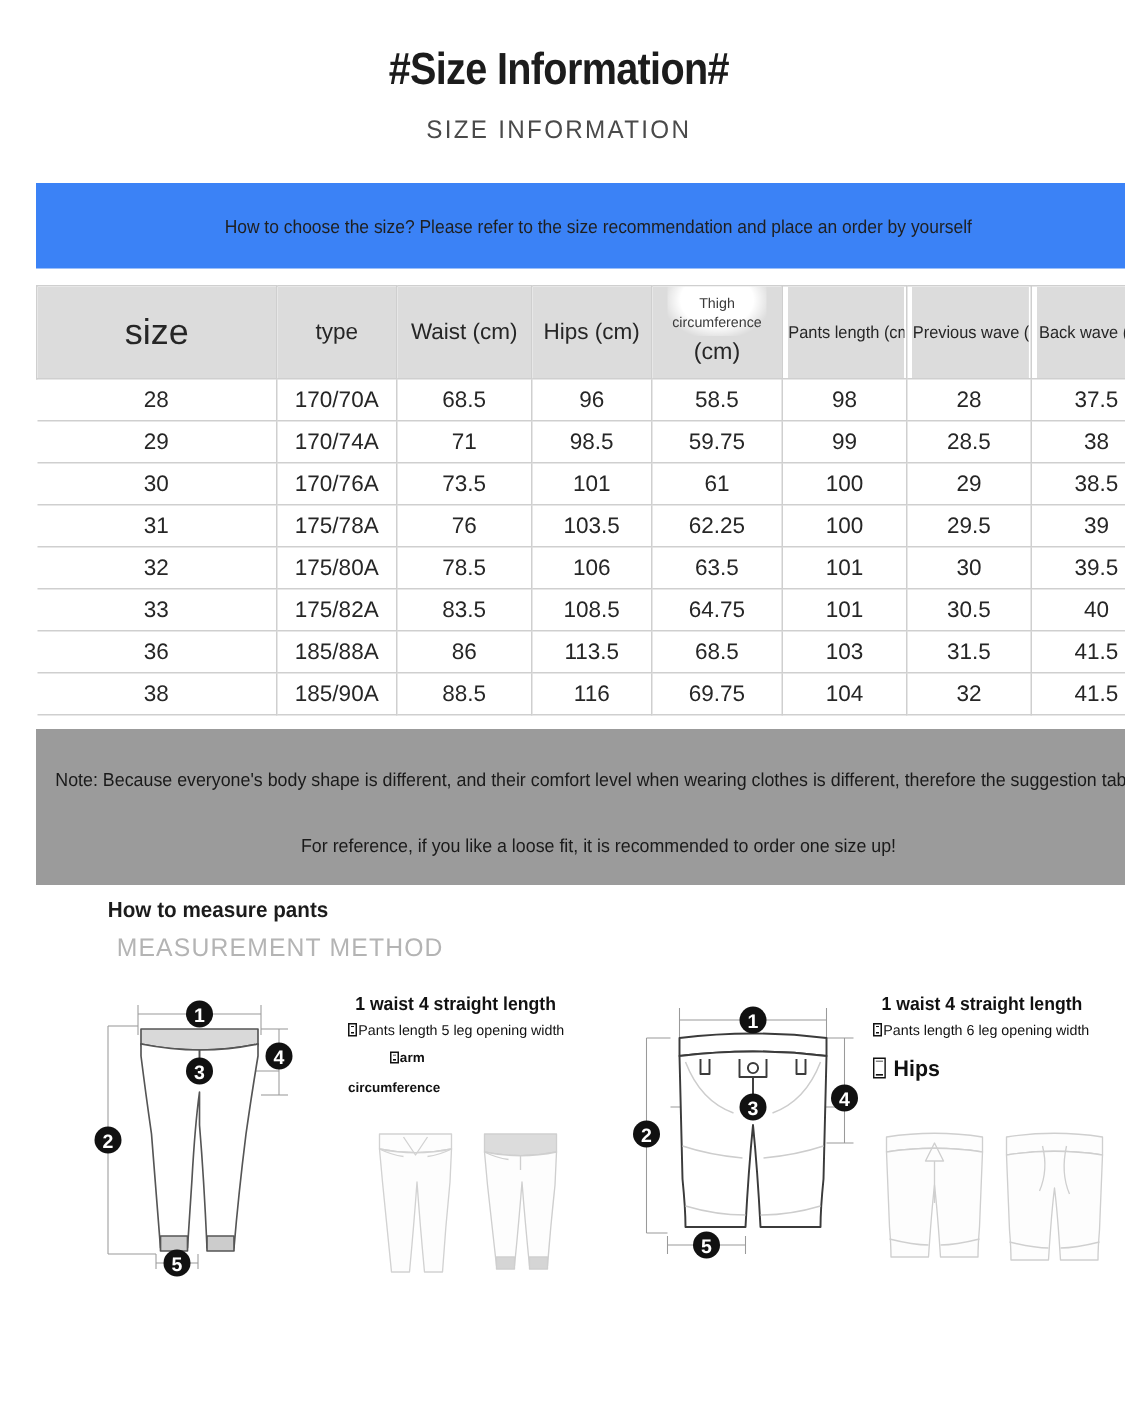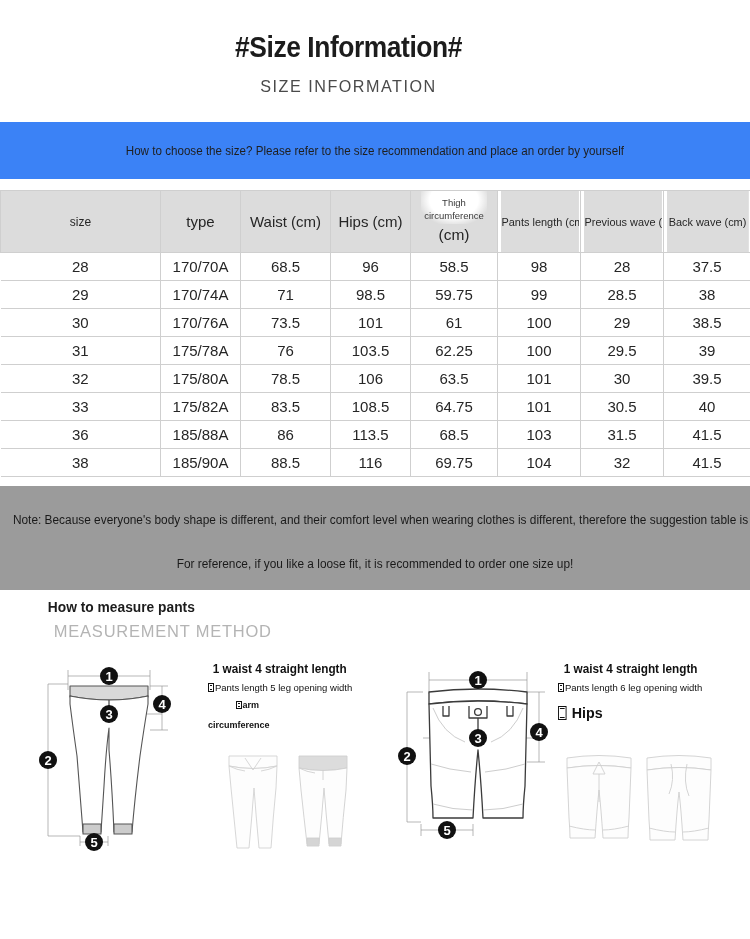--- a/index.html
+++ b/index.html
@@ -7,20 +7,21 @@
     margin: 0; padding: 0;
     width: 750px; height: 939px;
     background: #ffffff;
     font-family: "Liberation Sans", sans-serif;
     overflow: hidden;
   }
   #page {
     position: relative;
     width: 697px; height: 939px;
     background: #ffffff;
+    margin-left: 24px;
   }
 
   
   .title-block { padding-top: 30px; text-align: center; }
   .main-title {
     font-size: 30px;
     font-weight: bold;
     color: #1c1c1c;
     letter-spacing: -0.5px;
     line-height: 1.1;
@@ -69,21 +70,21 @@
     white-space: nowrap;
   }
   table.size-table thead th {
     background: #dcdcdc;
     height: 62px;
     font-weight: 400;
     vertical-align: middle;
     padding: 0 1px;
     position: relative;
   }
-  table.size-table thead th.big { font-size: 12px; }
+  table.size-table thead th.big { font-size: 24px; }
   table.size-table thead th.med { font-size: 15px; }
   table.size-table thead th.small { font-size: 11.5px; transform: scaleX(0.95); }
   table.size-table thead th.thigh {
     font-size: 9.5px;
     line-height: 1.35;
     color: #3a3a3a;
   }
   table.size-table thead th.thigh .cm-big {
     display: block;
     font-size: 15.5px;

